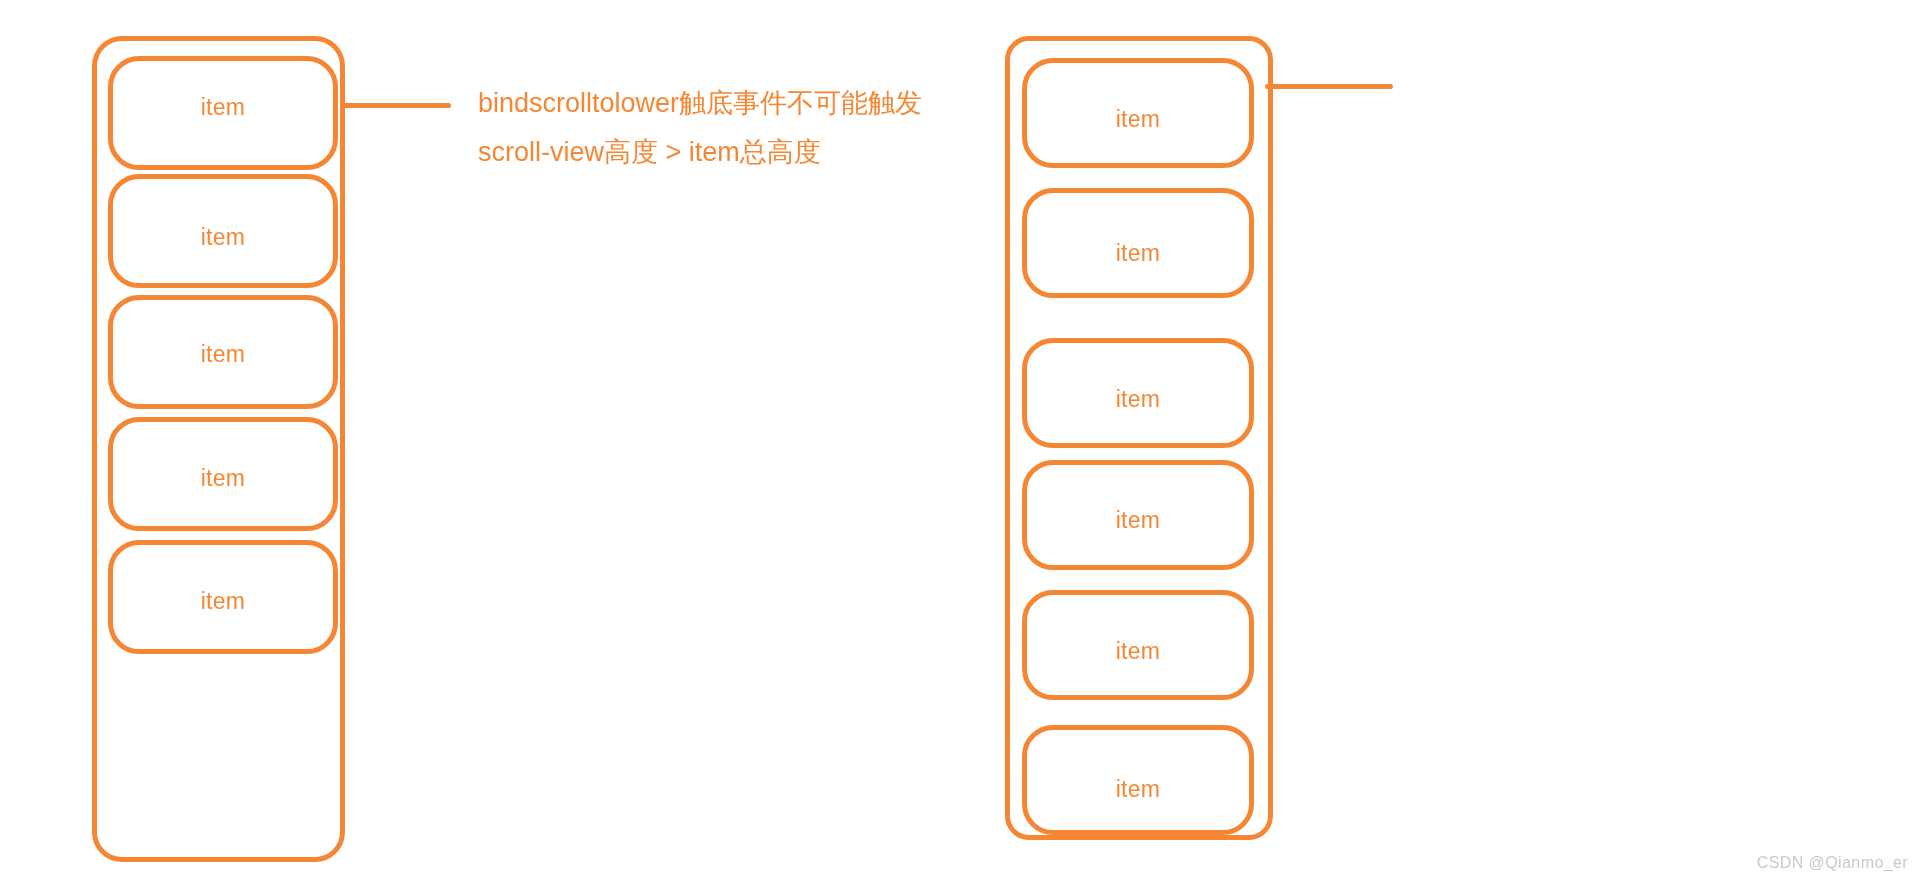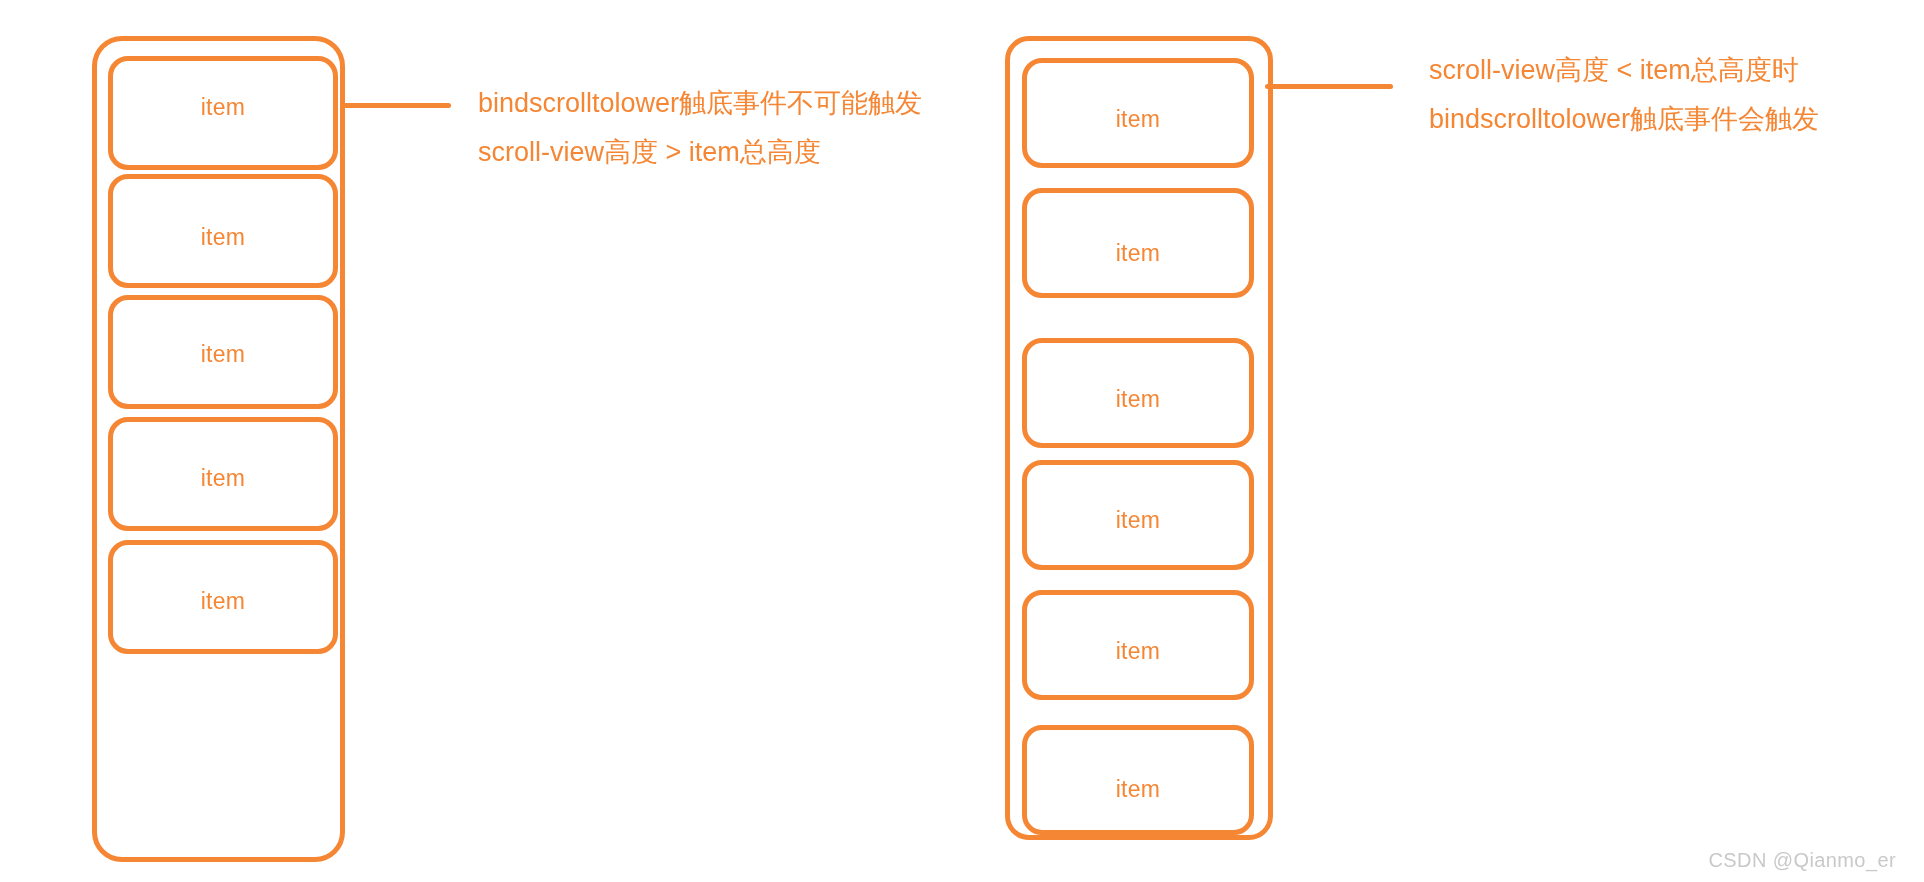--- a/index.html
+++ b/index.html
@@ -27,21 +27,21 @@
   #scrollview-right{
     left:1005px;top:36px;width:268px;height:804px;
     border-radius:24px;
   }
 
   
   .item{
     position:absolute;
     box-sizing:border-box;
     border:5px solid var(--accent);
-    border-radius:20px;
+    border-radius:31px;
     background:#ffffff;
     color:var(--accent);
     font-size:23px;
     letter-spacing:0.3px;
     display:flex;
     align-items:center;
   }
   .item > span{display:block;width:100%;text-align:center;}
 
   
@@ -96,23 +96,23 @@
     line-height:49px;
     white-space:nowrap;
   }
   #annotation-left{left:478px;top:79px;}
   #annotation-right{left:1429px;top:46px;}
   .annotation .line{display:block;}
 
   
   #watermark{
     position:absolute;
-    right:28px;bottom:10px;
+    right:16px;bottom:10px;
     color:#c9c9c9;
-    font-size:20px;
+    font-size:16px;
     letter-spacing:0.4px;
     white-space:nowrap;
   }
 </style>
 </head>
 <body style="background: rgb(255, 255, 255);">
 
 <div class="stage">
 
   <div class="scrollview" id="scrollview-left"></div>
@@ -156,20 +156,16 @@
   </div>
   <div class="item right-item j4">
     <span>item</span>
   </div>
   <div class="item right-item j5">
     <span>item</span>
   </div>
 
   <div class="leader" id="leader-right"></div>
 
-  <div class="annotation" id="annotation-right">
-    <span class="line">scroll-view高度 &lt; item总高度时</span>
-    <span class="line">bindscrolltolower触底事件会触发</span>
-  </div>
 
   <div id="watermark" style="color: rgb(201, 201, 201);">CSDN @Qianmo_er</div>
 
 </div>
 
 </body></html>

